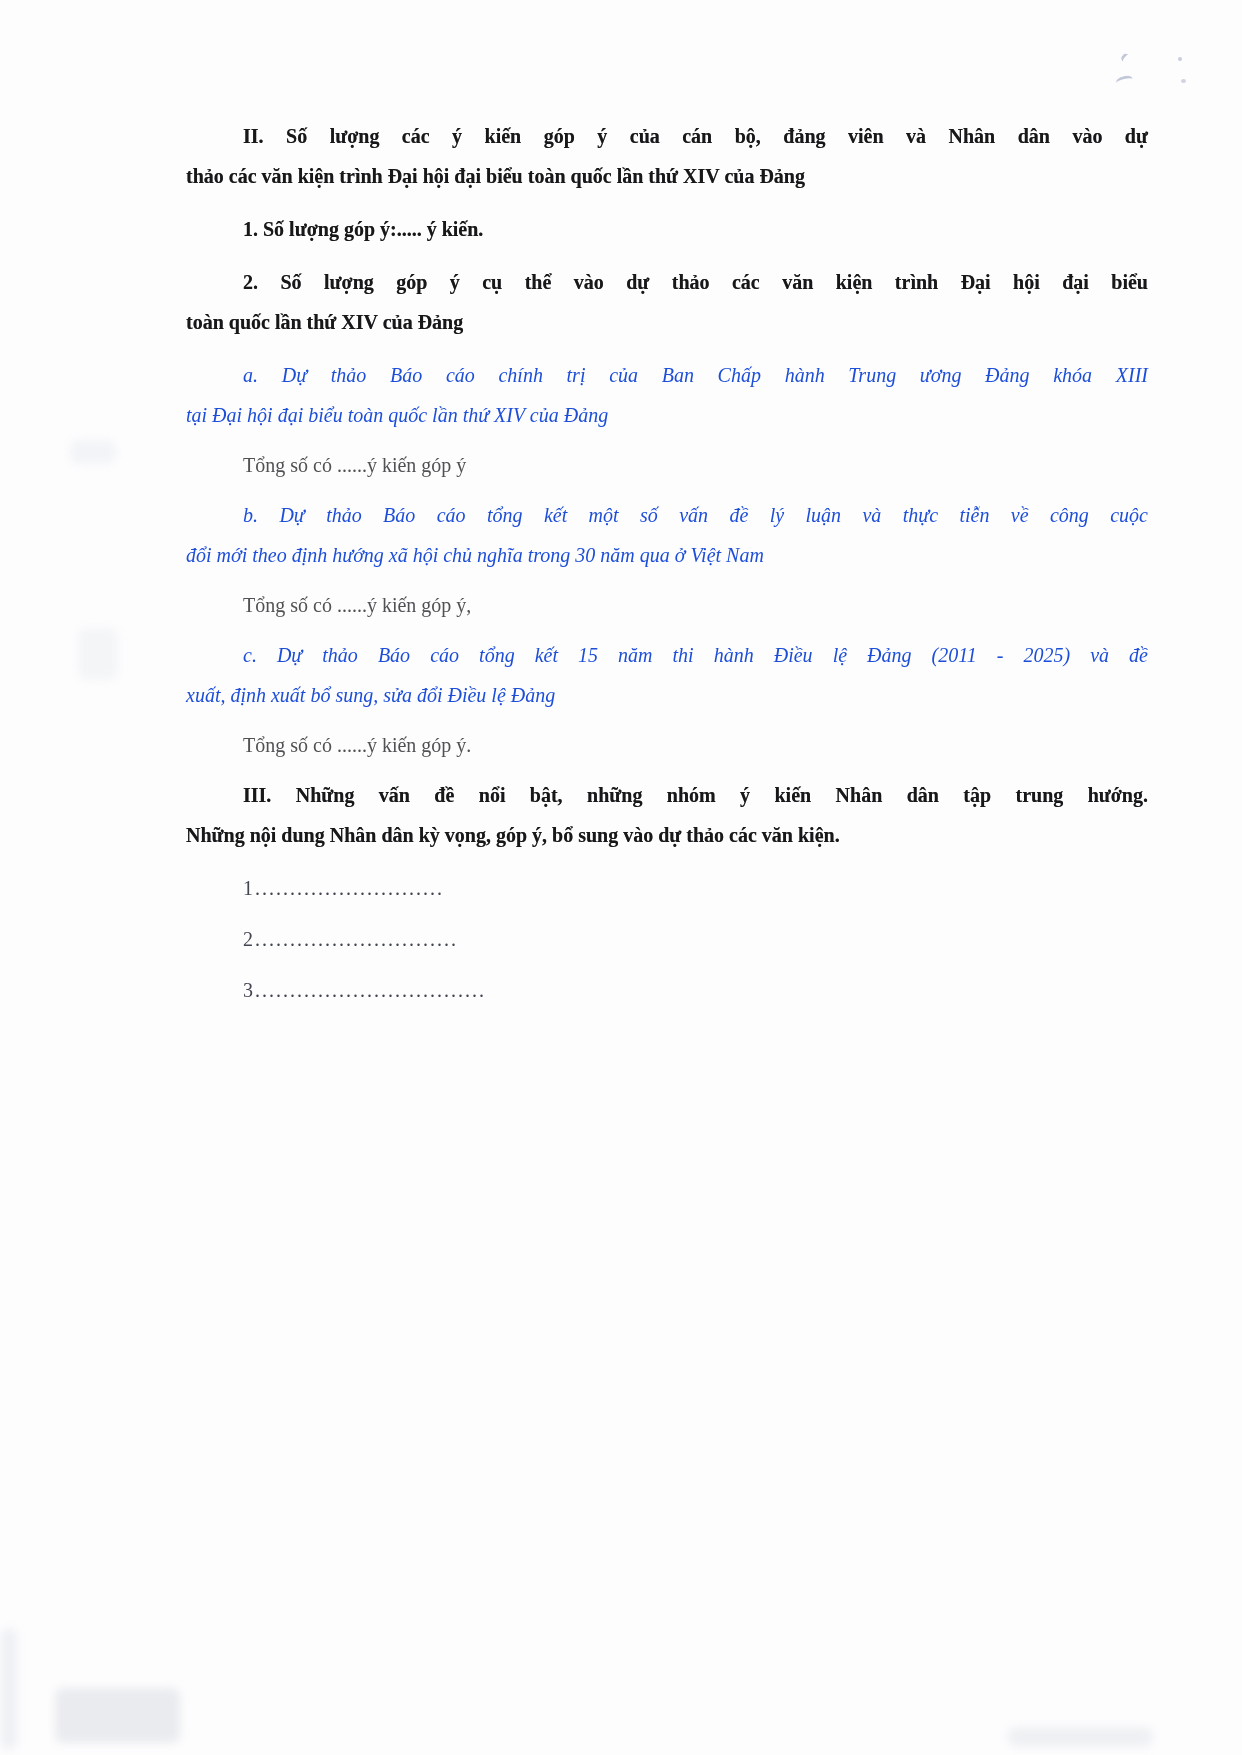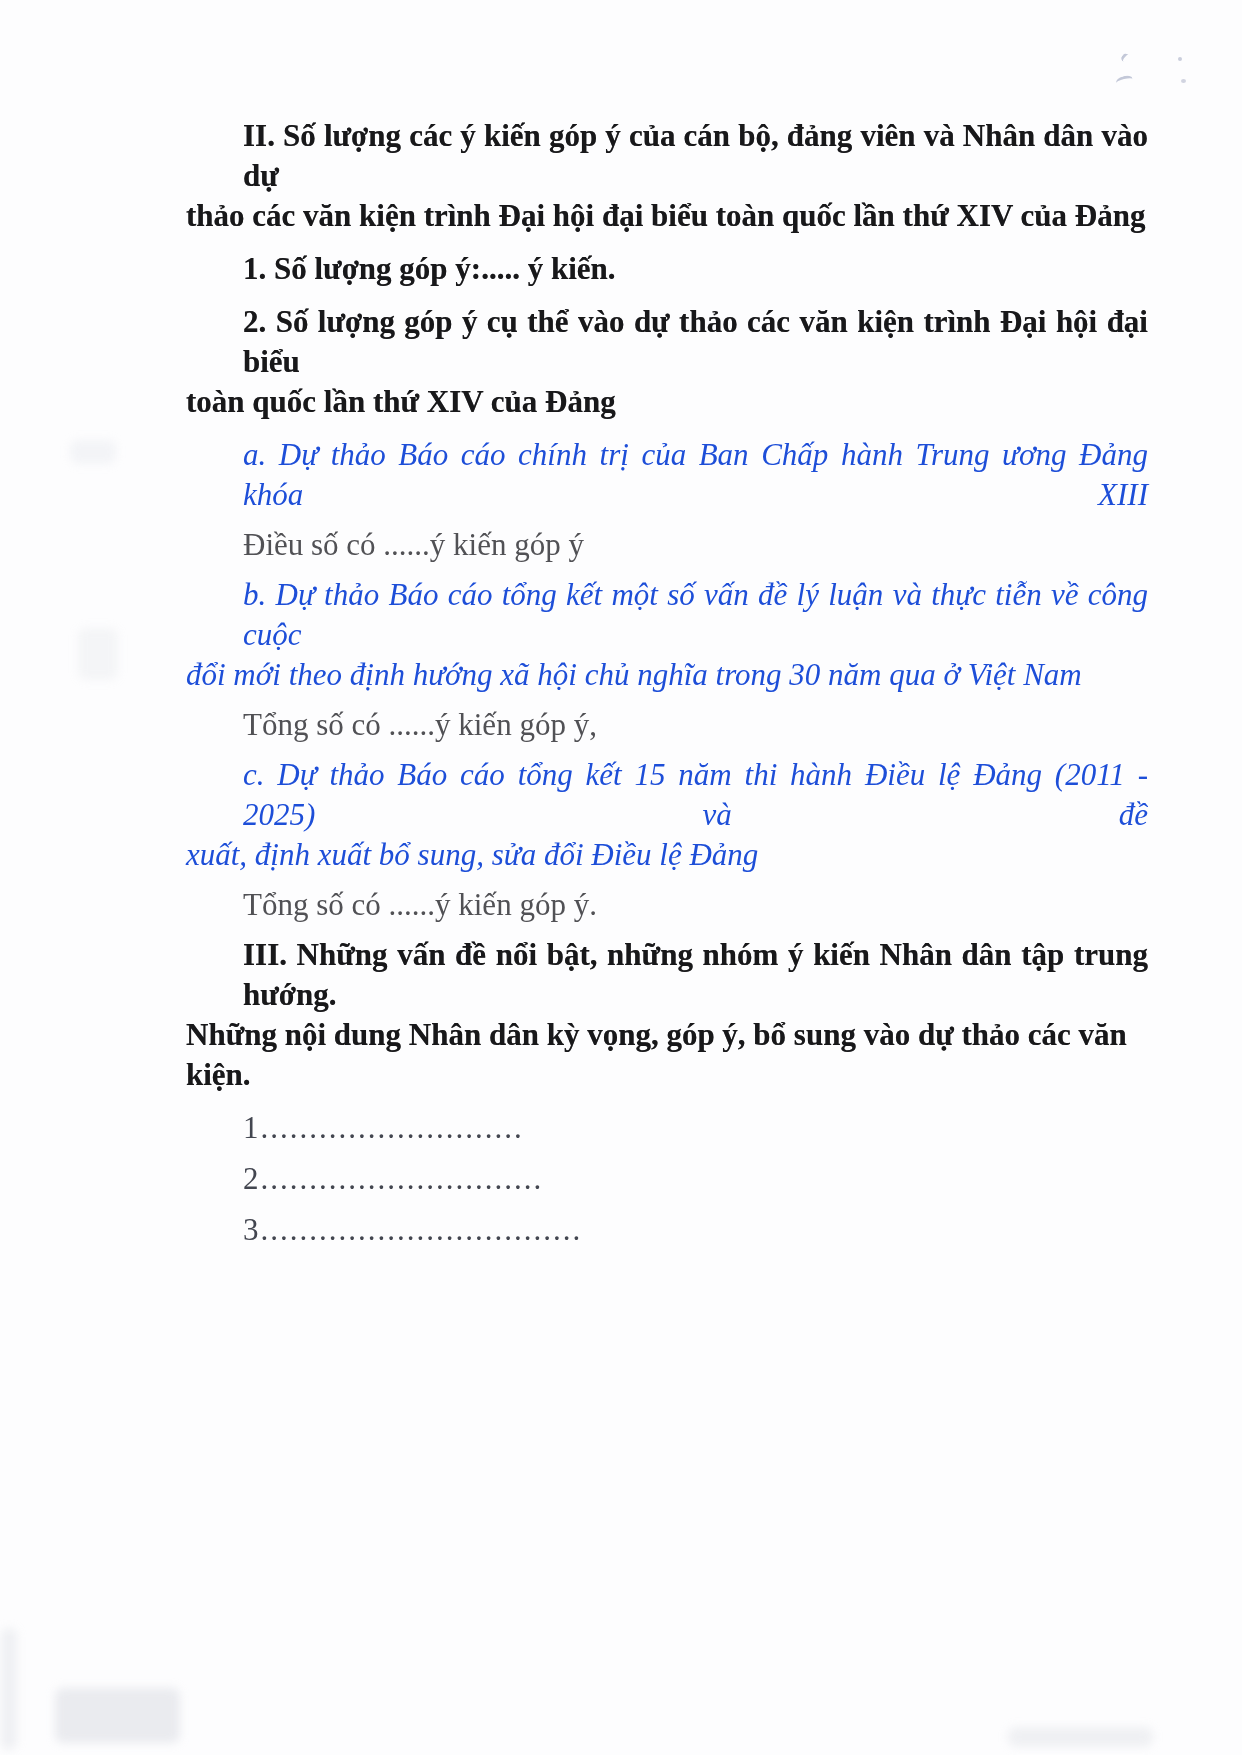--- a/index.html
+++ b/index.html
@@ -6,21 +6,21 @@
   .page{
     position:relative;
     width:1242px;height:1755px;
     background:#fdfdfe;
     overflow:hidden;
     font-family:"Liberation Serif","DejaVu Serif",serif;
   }
   .content{
     position:absolute;
     left:186px;top:116px;width:962px;
-    font-size:31px;line-height:40px;
+    font-size:20px;line-height:40px;
     color:#2c2c30;
   }
   .para{margin:0 0 10px 0;}
   .para.bold{font-weight:bold;color:#18181a;margin-bottom:13px;text-shadow:0 0 0.6px rgba(20,20,25,.55);}
   .para.italic{font-style:italic;color:#1d4ed8;}
   .para.normal{color:#515155;}
   .para.dotted{color:#434650;letter-spacing:2px;margin-bottom:11px;}
   .line{text-align:left;white-space:normal;}
   .line.indent{padding-left:57px;}
   .line.justify{text-align:justify;text-align-last:justify;text-justify:inter-word;}
@@ -59,23 +59,24 @@
       </div>
       <div class="para bold">
         <div class="line indent">1. Số lượng góp ý:..... ý kiến.</div>
       </div>
       <div class="para bold">
         <div class="line indent justify">2. Số lượng góp ý cụ thể vào dự thảo các văn kiện trình Đại hội đại biểu</div>
         <div class="line">toàn quốc lần thứ XIV của Đảng</div>
       </div>
       <div class="para italic">
         <div class="line indent justify">a. Dự thảo Báo cáo chính trị của Ban Chấp hành Trung ương Đảng khóa XIII</div>
+        <div class="line">tại Đại hội đại biểu toàn quốc lần thứ XIV của Đảng</div>
       </div>
       <div class="para normal">
-        <div class="line indent">Điều số có ......ý kiến góp ý</div>
+        <div class="line indent">Tổng số có ......ý kiến góp ý</div>
       </div>
       <div class="para italic">
         <div class="line indent justify">b. Dự thảo Báo cáo tổng kết một số vấn đề lý luận và thực tiễn về công cuộc</div>
         <div class="line">đổi mới theo định hướng xã hội chủ nghĩa trong 30 năm qua ở Việt Nam</div>
       </div>
       <div class="para normal">
         <div class="line indent">Tổng số có ......ý kiến góp ý,</div>
       </div>
       <div class="para italic">
         <div class="line indent justify">c. Dự thảo Báo cáo tổng kết 15 năm thi hành Điều lệ Đảng (2011 - 2025) và đề</div>

